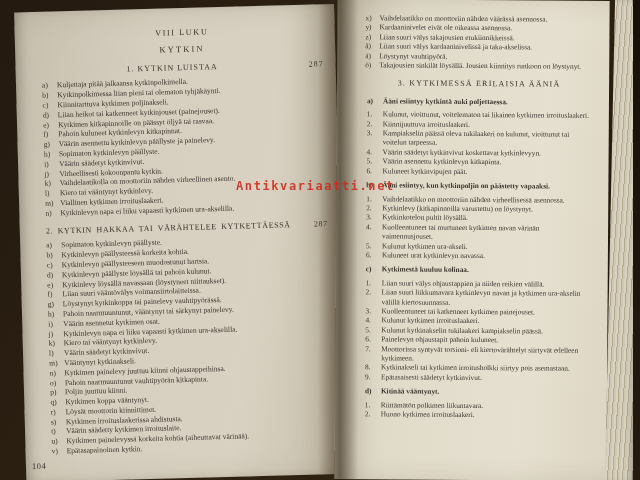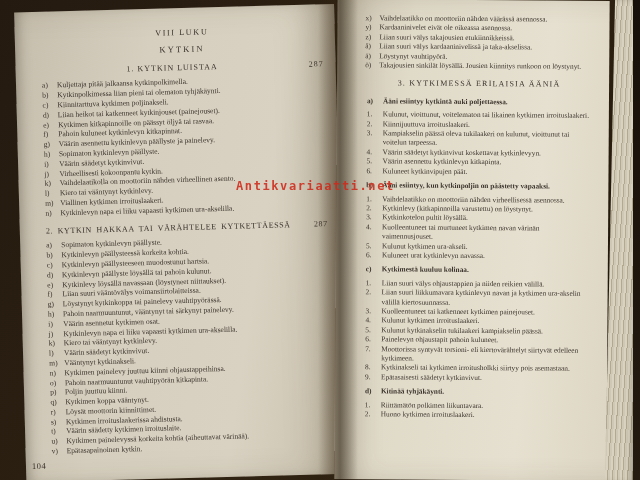--- a/index.html
+++ b/index.html
@@ -359,21 +359,21 @@
             <span class="li-label">8.</span>
             <span class="li-text">Kytkinakseli tai kytkimen irroitusholkki siirtyy pois asemastaan.</span>
           </div>
           <div class="li">
             <span class="li-label">9.</span>
             <span class="li-text">Epätasaisesti säädetyt kytkinvivut.</span>
           </div>
         </div>
         <div class="sub-head">
           <span class="sub-label">d)</span>
-          <span>Kitinää tyhjäkäynti.</span>
+          <span>Kitinää vääntynyt.</span>
         </div>
         <div class="nlist">
           <div class="li">
             <span class="li-label">1.</span>
             <span class="li-text">Riittämätön polkimen liikuntavara.</span>
           </div>
           <div class="li">
             <span class="li-label">2.</span>
             <span class="li-text">Huono kytkimen irroituslaakeri.</span>
           </div>

